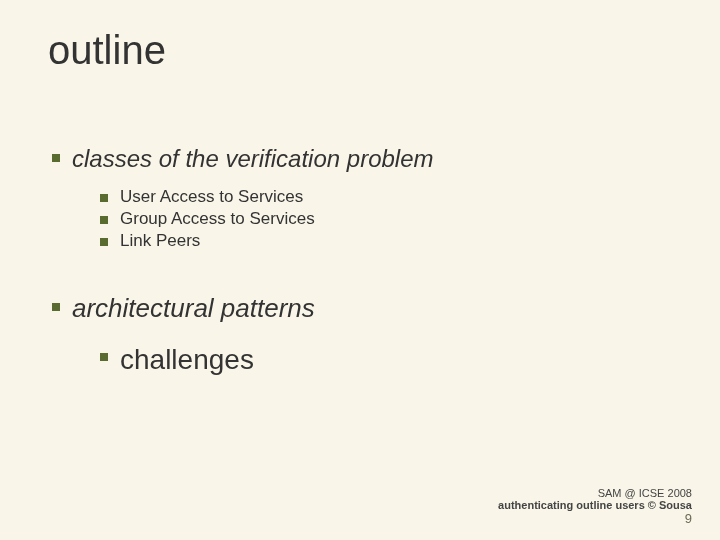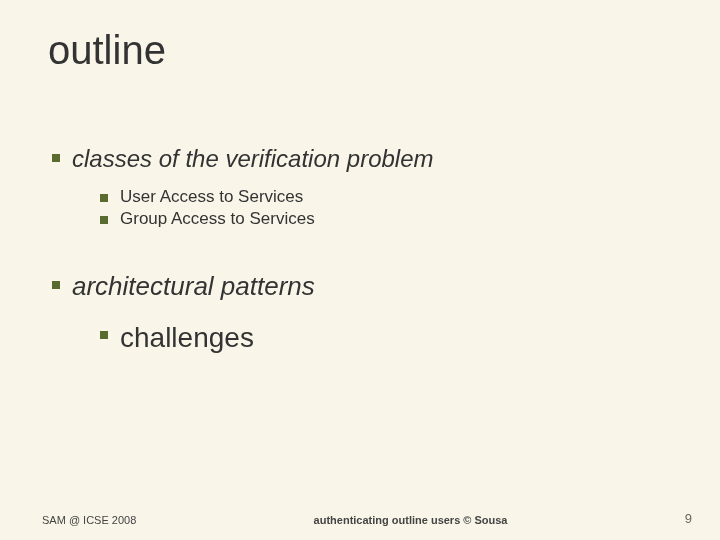--- a/index.html
+++ b/index.html
@@ -70,20 +70,21 @@
     position: absolute;
     left: 0;
     bottom: 14px;
     width: 720px;
     display: flex;
     justify-content: space-between;
     align-items: flex-end;
     padding: 0 28px 0 42px;
     font-size: 11px;
     color: #444;
+    flex-direction: column;
   }
   .footer .center { flex: 1; text-align: center; font-weight: 700; }
   .footer .left { flex: 0 0 auto; }
   .footer .right { flex: 0 0 auto; color: #6a6a55; font-size: 13px; }
 </style>
 </head>
 <body>
 
 <div class="slide">
 
@@ -97,20 +98,24 @@
   <div class="gap1"></div>
 
   <div class="row level2">
     <div class="bullet sm"></div>
     <div class="level2-text">User Access to Services</div>
   </div>
   <div class="row level2">
     <div class="bullet sm"></div>
     <div class="level2-text">Group Access to Services</div>
   </div>
+  <div class="row level2">
+    <div class="bullet sm"></div>
+    <div class="level2-text">Link Peers</div>
+  </div>
 
   <div class="gap2"></div>
 
   <div class="row level1">
     <div class="bullet bg"></div>
     <div class="level1-big">architectural patterns</div>
   </div>
 
   <div class="gap3"></div>
 

